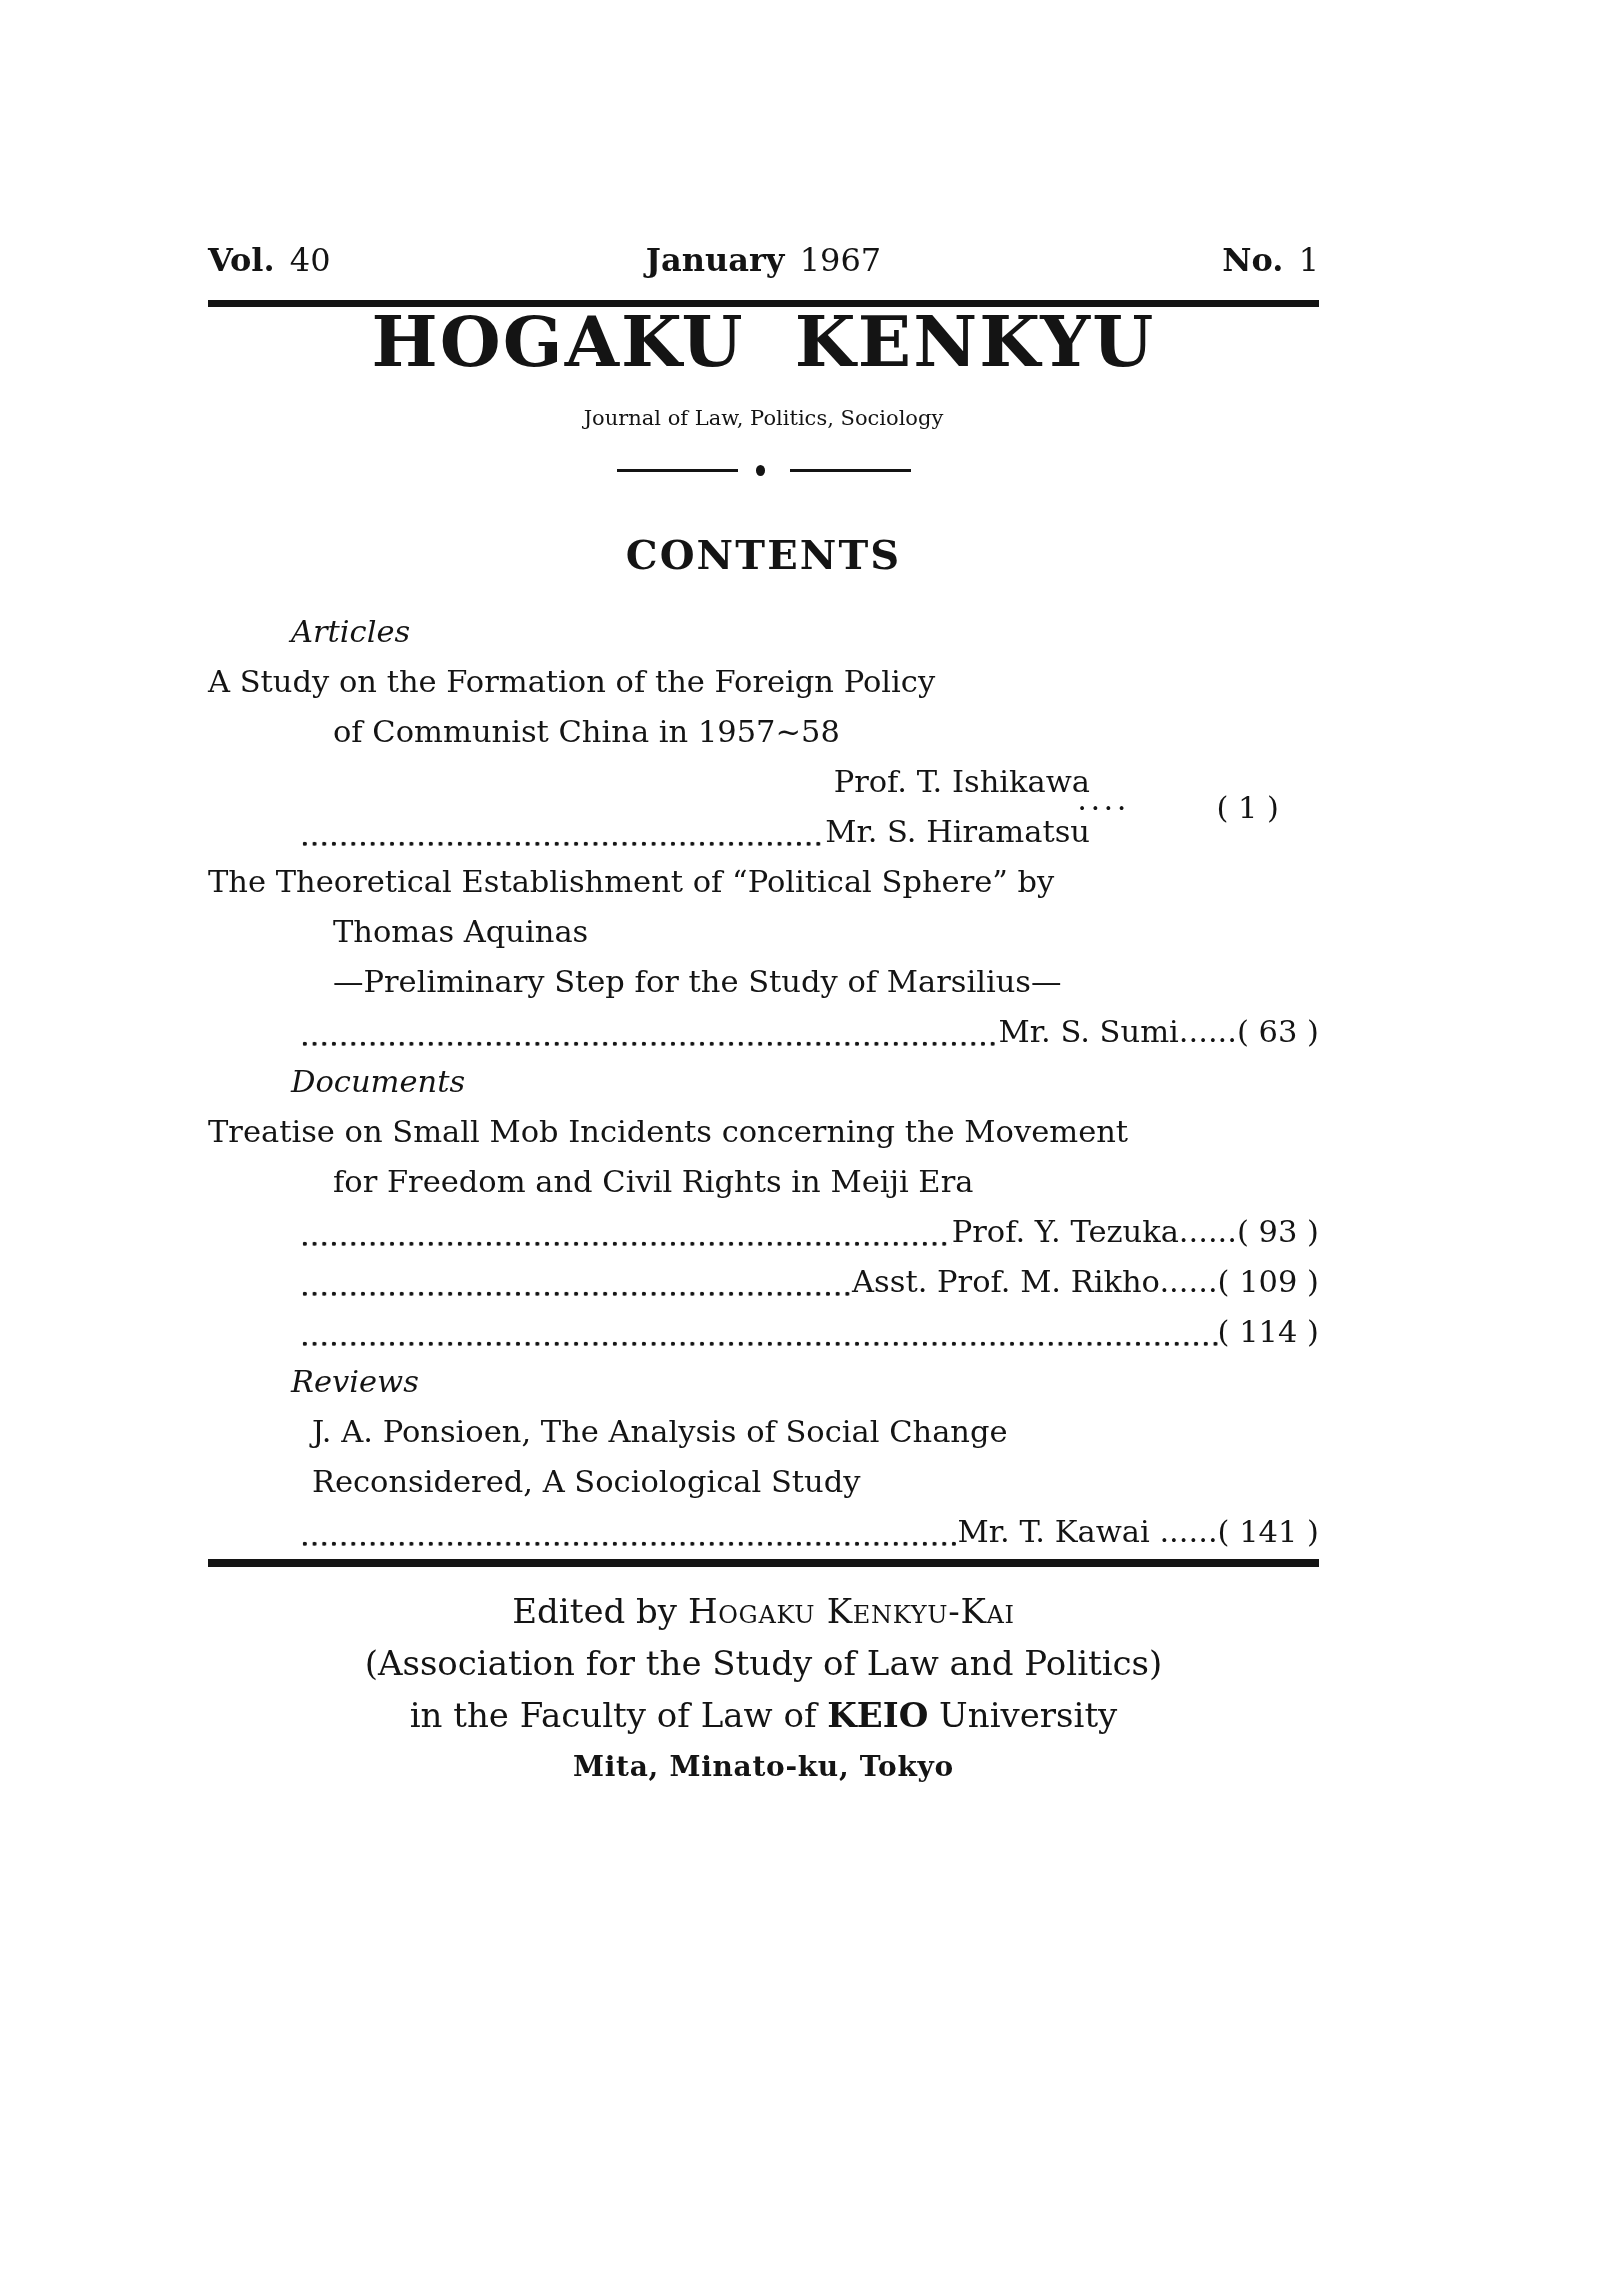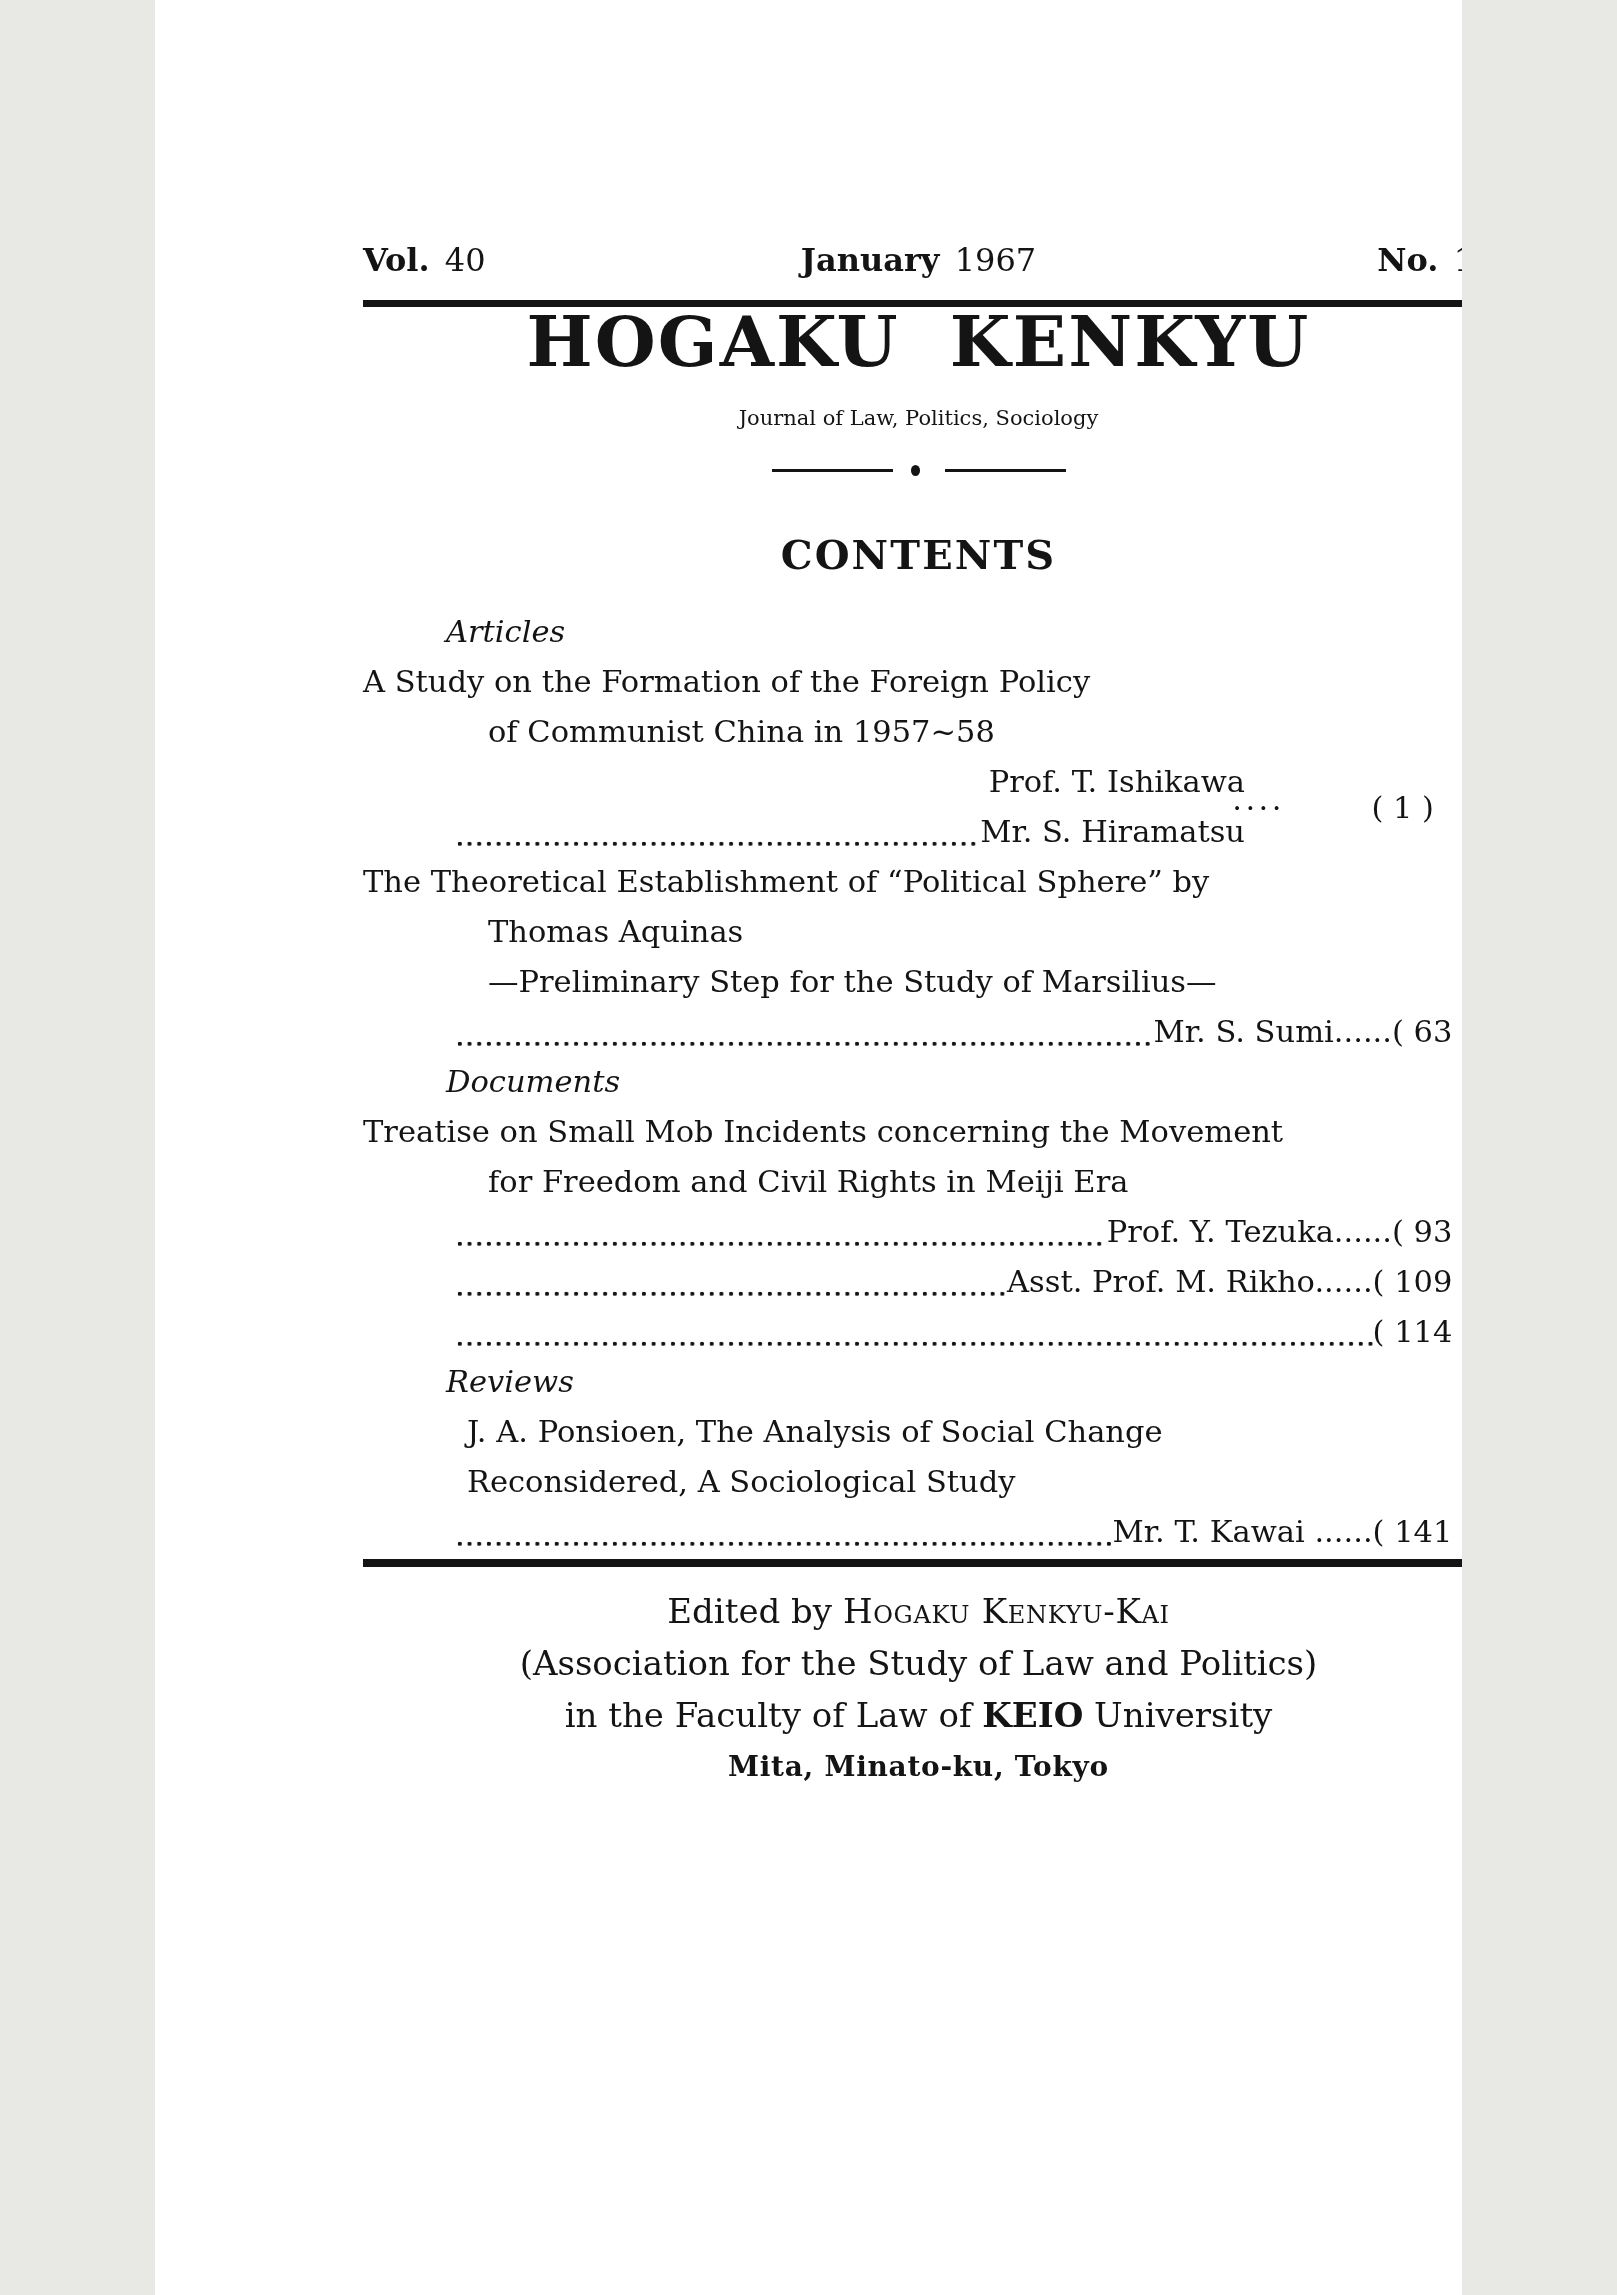--- a/index.html
+++ b/index.html
@@ -1,19 +1,19 @@
 <!DOCTYPE html>
 <html style="font-size:11px"><head>
 <meta charset="utf-8">
 <title>Hogaku Kenkyu — Contents</title>
 <style>
   html, body { margin: 0; padding: 0; background: #e8e8e4; }
   .page {
     position: relative;
-    width: 1307px;
+    width: 1617px;
     height: 2295px;
     margin: 0 auto;
     background: #ffffff;
     color: #141414;
     font-family: "DejaVu Serif", "Liberation Serif", serif;
     overflow: hidden;
   }
   .content {
     margin-left: 208px;
     width: 1111px;

